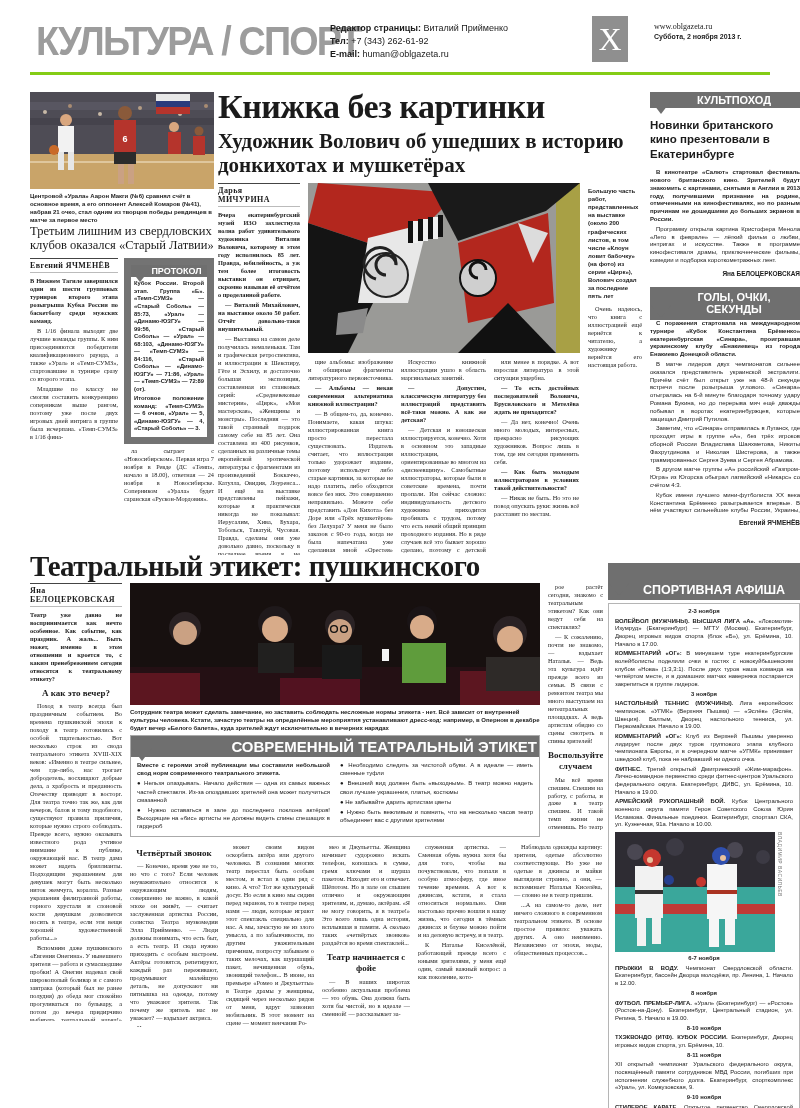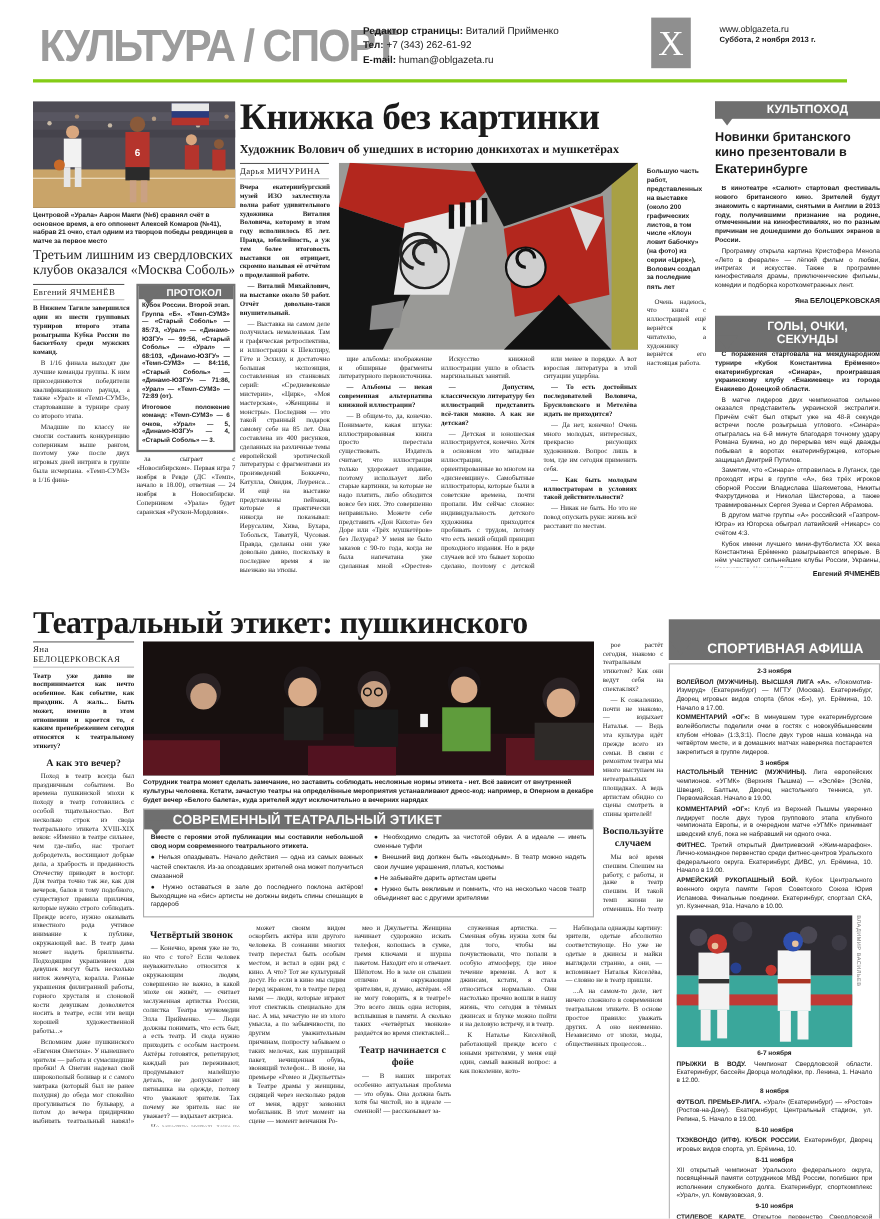--- a/index.html
+++ b/index.html
@@ -8,55 +8,55 @@
   
   .header{position:absolute;left:30px;top:12px;width:740px;height:60px;border-bottom:3px solid #84cc16}
   .kultura{position:absolute;left:6px;top:6px;font-family:"Liberation Sans",sans-serif;font-weight:bold;
            font-size:41px;color:#9c9c9c;letter-spacing:-2px;transform:scaleX(.92);transform-origin:left}
   .edblock{position:absolute;left:300px;top:10px;font-family:"Liberation Sans",sans-serif;font-size:9px;line-height:1.45}
   .edblock b{font-size:9px}
   .pagebox{position:absolute;left:562px;top:4px;width:36px;height:46px;background:#8f8f8f;color:#fff;
            font-family:"Liberation Serif",serif;font-size:32px;text-align:center;line-height:46px}
   .masthead{position:absolute;left:624px;top:8px;width:116px}
   .masthead .mh1{font-weight:bold;font-size:13px;letter-spacing:.5px}
-  .masthead .mh2{font-family:Liberation Sans, sans-serif;font-size:8px;margin-top:2px}
+  .masthead .mh2{font-family:Liberation Serif, serif;font-size:8px;margin-top:2px}
   .masthead .mh3{font-family:"Liberation Sans",sans-serif;font-size:7px;font-weight:bold;margin-top:2px}
   
   .para{margin:0 0 2px;text-align:justify;text-indent:7px;line-height:1.27}
   .para.lead{font-weight:bold;text-indent:0}
   .para.q{font-weight:bold}
   .para.subh{font-weight:bold;text-align:center;text-indent:0;font-size:9px;margin:5px 0 3px}
   .para.date{font-weight:bold;text-align:center;text-indent:0}
   .col{overflow:hidden}
   .serif-body{font-size:6.3px}
-  .byline{display:inline-block;font-size:8px;font-weight:normal;letter-spacing:.4px;
+  .byline{display:inline-block;font-size:8px;font-weight:bold;letter-spacing:.4px;
           border-top:1px solid #444;border-bottom:1px solid #bbb;padding:2px 8px 2px 0;margin:0 0 4px}
   .caption{font-family:"Liberation Sans",sans-serif;font-weight:bold;font-size:6px;line-height:1.35;color:#222}
   .vcred{writing-mode:vertical-rl;font-family:"Liberation Sans",sans-serif;font-size:5px;color:#777;letter-spacing:.5px}
   
   .secbar{position:relative;background:#6f6f6f;color:#fff;font-family:"Liberation Sans",sans-serif;
           font-weight:bold;text-align:center;padding:2px 2px 2px 20px}
   .secbar .tri{position:absolute;left:1px;top:55%;width:0;height:0;
                border-left:10px solid transparent;border-right:10px solid transparent;border-top:13px solid #6f6f6f}
   
   .bball{position:absolute;left:30px;top:92px;width:184px}
   .bball .hl{font-size:18px;font-weight:bold;line-height:1.08;margin:6px 0 4px}
   .bball .sh{font-size:12.5px;line-height:1.12;margin:0 0 6px}
   .bball-body{display:flex;gap:6px}
   .bball-colA{width:88px;height:232px}
   .bball-colB{width:90px}
-  .protocol{border:2px solid #737373;margin-bottom:3px}
+  .protocol{border:7px solid #737373;margin-bottom:3px}
   .protocol .secbar{font-size:9px;padding:1px 1px 1px 16px}
   .protocol .secbar .tri{border-left-width:8px;border-right-width:8px;border-top-width:10px}
   .protocol-body{padding:3px 3px 2px;font-family:"Liberation Sans",sans-serif;font-size:5.8px;font-weight:bold}
   .protocol-body .para{text-indent:0;line-height:1.3}
   
   .vol{position:absolute;left:218px;top:88px;width:424px;height:460px}
   .vol .hl{font-size:34px;font-weight:bold;letter-spacing:-.5px;margin:0}
-  .vol .sh{font-size:11px;font-weight:bold;line-height:1.12;margin:4px 0 6px}
+  .vol .sh{font-size:21px;font-weight:bold;line-height:1.12;margin:4px 0 6px}
   .vol-body{display:flex;gap:8px}
   .vol-col1{width:82px;height:372px}
   .vol-mid{width:272px}
   .vol-cols{display:flex;gap:8px;margin-top:5px}
   .vol-cols .col{width:85px;height:195px}
   .vol-col5{width:54px}
   .vol-col5 .caption{margin:4px 0 5px}
   .vol-col5 .col{height:150px}
   
   .rail{position:absolute;left:650px;top:92px;width:150px;font-family:"Liberation Sans",sans-serif}
@@ -75,21 +75,21 @@
   .theatre{position:absolute;left:30px;top:550px;width:573px;height:558px}
   .theatre .hl{font-size:29px;font-weight:bold;letter-spacing:-.5px;margin:0}
   .theatre .sh{font-size:14px;font-weight:bold;margin:3px 0 6px}
   .theatre-body{display:flex;gap:8px}
   .th-colA{width:92px;height:438px}
   .th-right{width:473px;display:flex;flex-direction:column}
   .th-row1{display:flex;gap:8px}
   .th-mid{width:410px}
   .th-narrow{width:55px;height:248px}
   .etq{border:1px solid #aaa;margin-top:3px}
-  .etq .secbar{font-size:12px;text-align:left;padding-left:26px}
+  .etq .secbar{font-size:15px;text-align:right;padding-left:26px}
   .etq-body{display:flex;gap:10px;padding:4px 6px;font-family:"Liberation Sans",sans-serif;font-size:6px}
   .etq-body .ecol{width:50%}
   .etq-body .para{text-indent:0;line-height:1.35}
   .etq-body .para.lead{font-weight:bold}
   .th-row2{display:flex;gap:8px;margin-top:6px}
   .th-row2 .col{width:88px;height:184px}
   svg{display:block}
 </style>
 </head>
 <body>
@@ -137,21 +137,21 @@
       <rect x="84" y="60" width="22" height="12" fill="#2b2b2b"></rect>
       <rect x="88" y="72" width="6" height="20" fill="#caa183"></rect>
         <rect x="98" y="72" width="6" height="20" fill="#caa183"></rect>
       <text x="95" y="50" font-family="Liberation Sans,sans-serif" font-size="9" font-weight="bold" fill="#fff" text-anchor="middle">6</text>
       <rect x="138" y="40" width="13" height="22" fill="#b5342c"></rect>
         <circle cx="144" cy="35" r="5" fill="#d9a77f"></circle>
       <rect x="163" y="44" width="12" height="19" fill="#b5342c"></rect>
         <circle cx="169" cy="39" r="4.5" fill="#8a5a3a"></circle>
     </svg>
     <div class="caption" style="margin-top:3px">Центровой «Урала» Аарон Макги (№6) сравнял счёт в основное время, а его оппонент Алексей Комаров (№41), набрав 21 очко, стал одним из творцов победы ревдинцев в матче за первое место</div>
-    <div class="sh">Третьим лишним из свердловских клубов оказался «Москва Соболь»</div>
+    <div class="sh">Третьим лишним из свердловских клубов оказался «Старый Латвии»</div>
     <div class="bball-body">
       <div class="bball-colA col serif-body">
         <span class="byline">Евгений ЯЧМЕНЁВ</span>
         <div>
             <p class="para lead">В Нижнем Тагиле завершился один из шести групповых турниров второго этапа розыгрыша Кубка России по баскетболу среди мужских команд.</p>
             <p class="para">В 1/16 финала выходят две лучшие команды группы. К ним присоединяются победители квалификационного раунда, а также «Урал» и «Темп-СУМЗ», стартовавшие в турнире сразу со второго этапа.</p>
             <p class="para">Младшие по классу не смогли составить конкуренцию соперникам выше рангом, поэтому уже после двух игровых дней интрига в группе была исчерпана. «Темп-СУМЗ» в 1/16 фина-</p>
           </div>
       </div>
       <div class="bball-colB">

